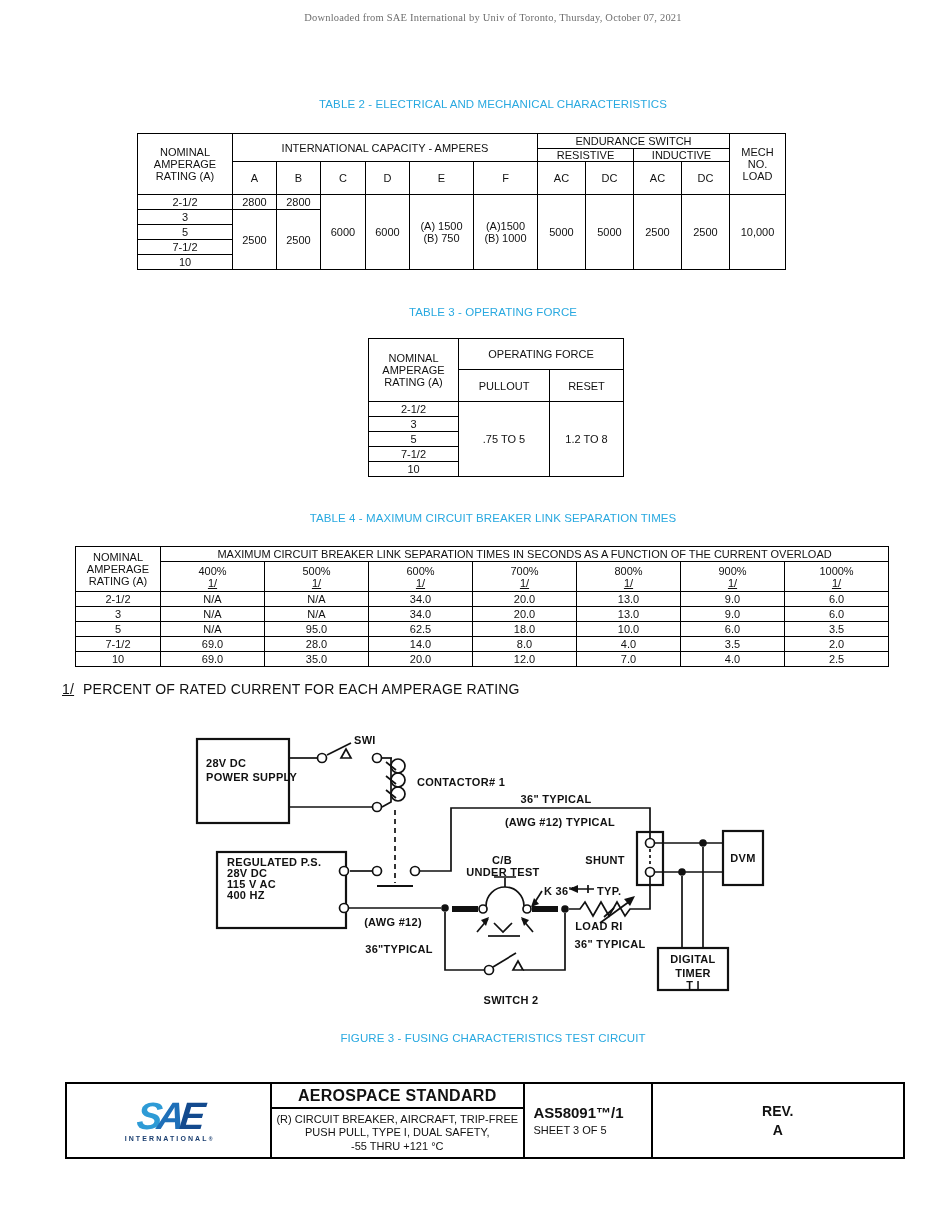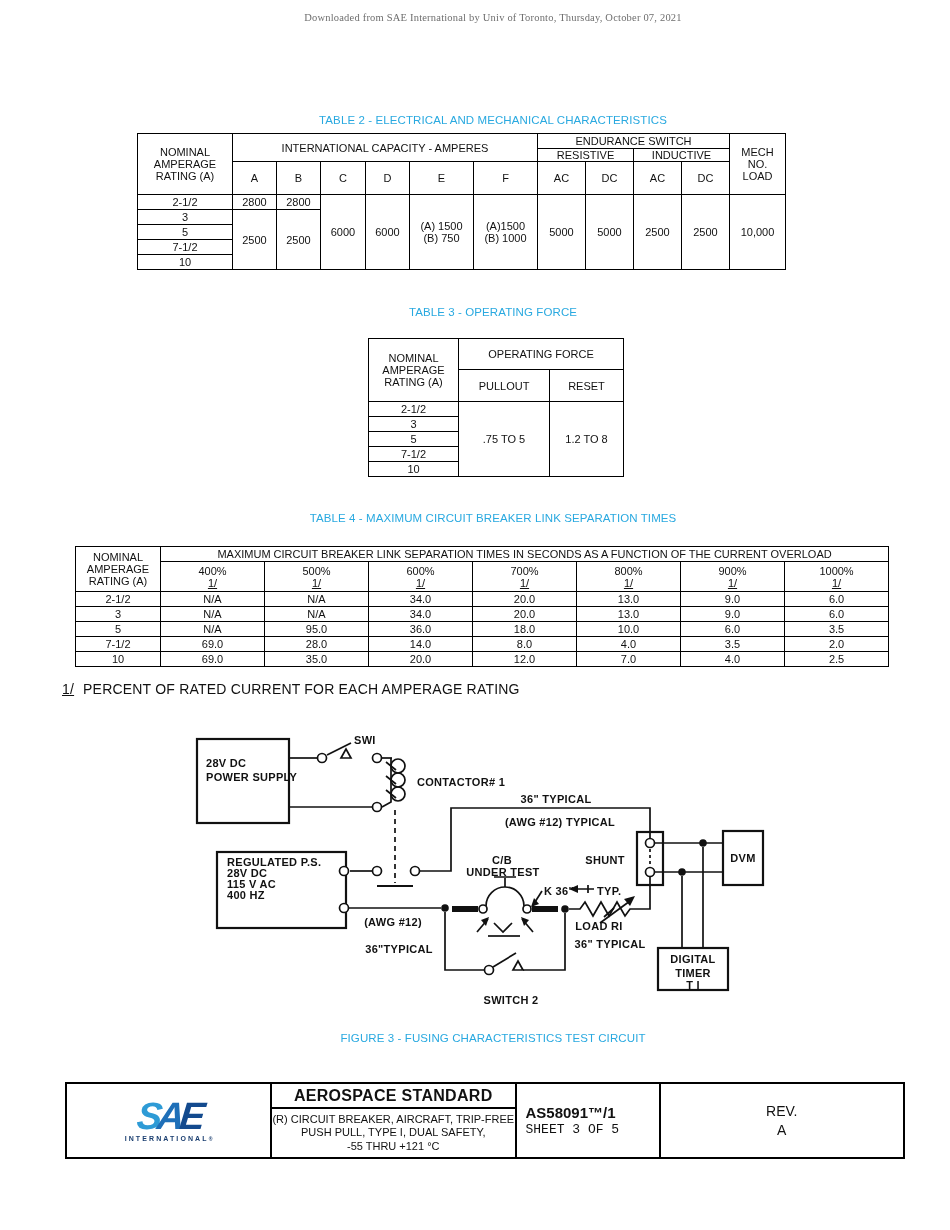--- a/index.html
+++ b/index.html
@@ -10,21 +10,21 @@
   }
   .watermark {
     position:absolute; top:12px; left:36px; width:914px; text-align:center;
     font-family:"Liberation Serif", serif; font-size:10.5px; color:#6e6e6e;
     letter-spacing:.2px;
   }
   .caption {
     position:absolute; left:36px; width:914px; text-align:center;
     font-size:11.5px; color:#29a9e0; letter-spacing:.1px;
   }
-  .cap-t2 { top:114px; }
+  .cap-t2 { top:98px; }
   .cap-t3 { top:306px; }
   .cap-t4 { top:512px; }
   .cap-fig { top:1032px; }
 
   table.doc {
     position:absolute; border-collapse:collapse; table-layout:fixed;
     font-size:11px; text-align:center; color:#111;
   }
   table.doc th, table.doc td {
     border:1.5px solid #000; font-weight:400; padding:0 1px; line-height:12px;
@@ -67,26 +67,26 @@
   .sae-word { font-style:italic; font-weight:900; font-size:38px; line-height:34px;
               letter-spacing:-5px; transform:skewX(-6deg); }
   .sae-s { color:#2e9bd6; } .sae-a { color:#1e6fb8; } .sae-e { color:#134a8e; }
   .sae-intl { font-size:7px; font-weight:bold; letter-spacing:2.1px; color:#1a3e70; margin-top:2px; }
   .sae-intl .reg { font-size:5px; letter-spacing:0; }
   .f-title { flex:1; border-right:2px solid #000; display:flex; flex-direction:column; }
   .f-head { height:25px; display:flex; align-items:center; justify-content:center;
             font-weight:bold; font-size:16px; letter-spacing:.3px; border-bottom:2px solid #000; }
   .f-sub { flex:1; display:flex; flex-direction:column; align-items:center;
            justify-content:center; font-size:11px; line-height:13.5px; text-align:center; }
-  .f-num { width:144px; border-right:2px solid #000; display:flex; flex-direction:column;
+  .f-num { width:128px; border-right:2px solid #000; display:flex; flex-direction:column;
            justify-content:center; padding-left:9px; }
   .f-as { font-weight:bold; font-size:15px; line-height:18px; }
-  .f-sheet { font-size:13px; line-height:16px;font-family:Liberation Mono, monospace; }
+  .f-sheet { font-size:11px; line-height:16px; }
   .f-rev { flex:1; display:flex; flex-direction:column; align-items:center;
-           justify-content:center; font-weight:normal; font-size:14px; line-height:19px; }
+           justify-content:center; font-weight:bold; font-size:14px; line-height:19px; }
 </style>
 </head>
 <body>
 
 <div class="watermark">Downloaded from SAE International by Univ of Toronto, Thursday, October 07, 2021</div>
 
 <div class="caption cap-t2">TABLE 2 - ELECTRICAL AND MECHANICAL CHARACTERISTICS</div>
 
 <table class="doc" id="t2">
   <colgroup>
@@ -269,21 +269,21 @@
     <td>34.0</td>
     <td>20.0</td>
     <td>13.0</td>
     <td>9.0</td>
     <td>6.0</td>
   </tr>
   <tr class="d">
     <td>5</td>
     <td>N/A</td>
     <td>95.0</td>
-    <td>36.0</td>
+    <td>62.5</td>
     <td>18.0</td>
     <td>10.0</td>
     <td>6.0</td>
     <td>3.5</td>
   </tr>
   <tr class="d">
     <td>7-1/2</td>
     <td>69.0</td>
     <td>28.0</td>
     <td>14.0</td>

